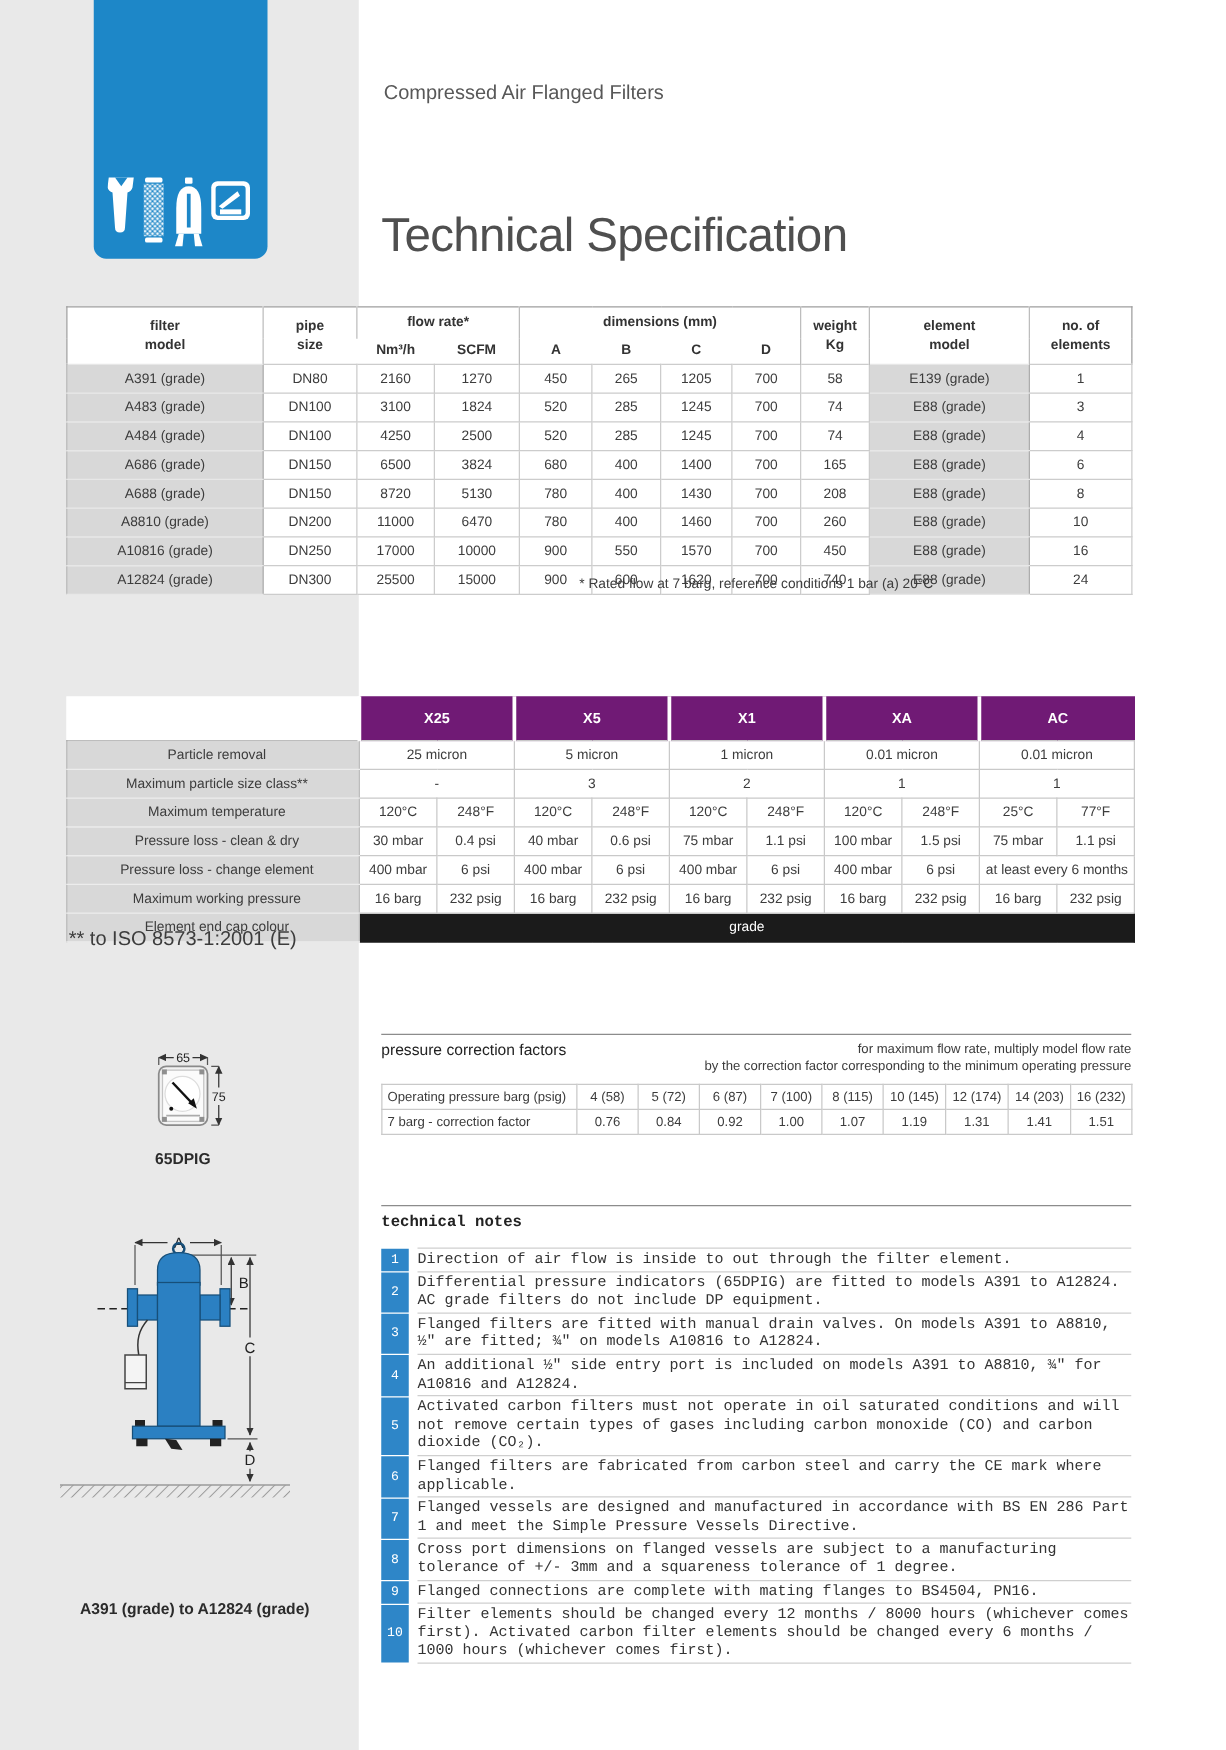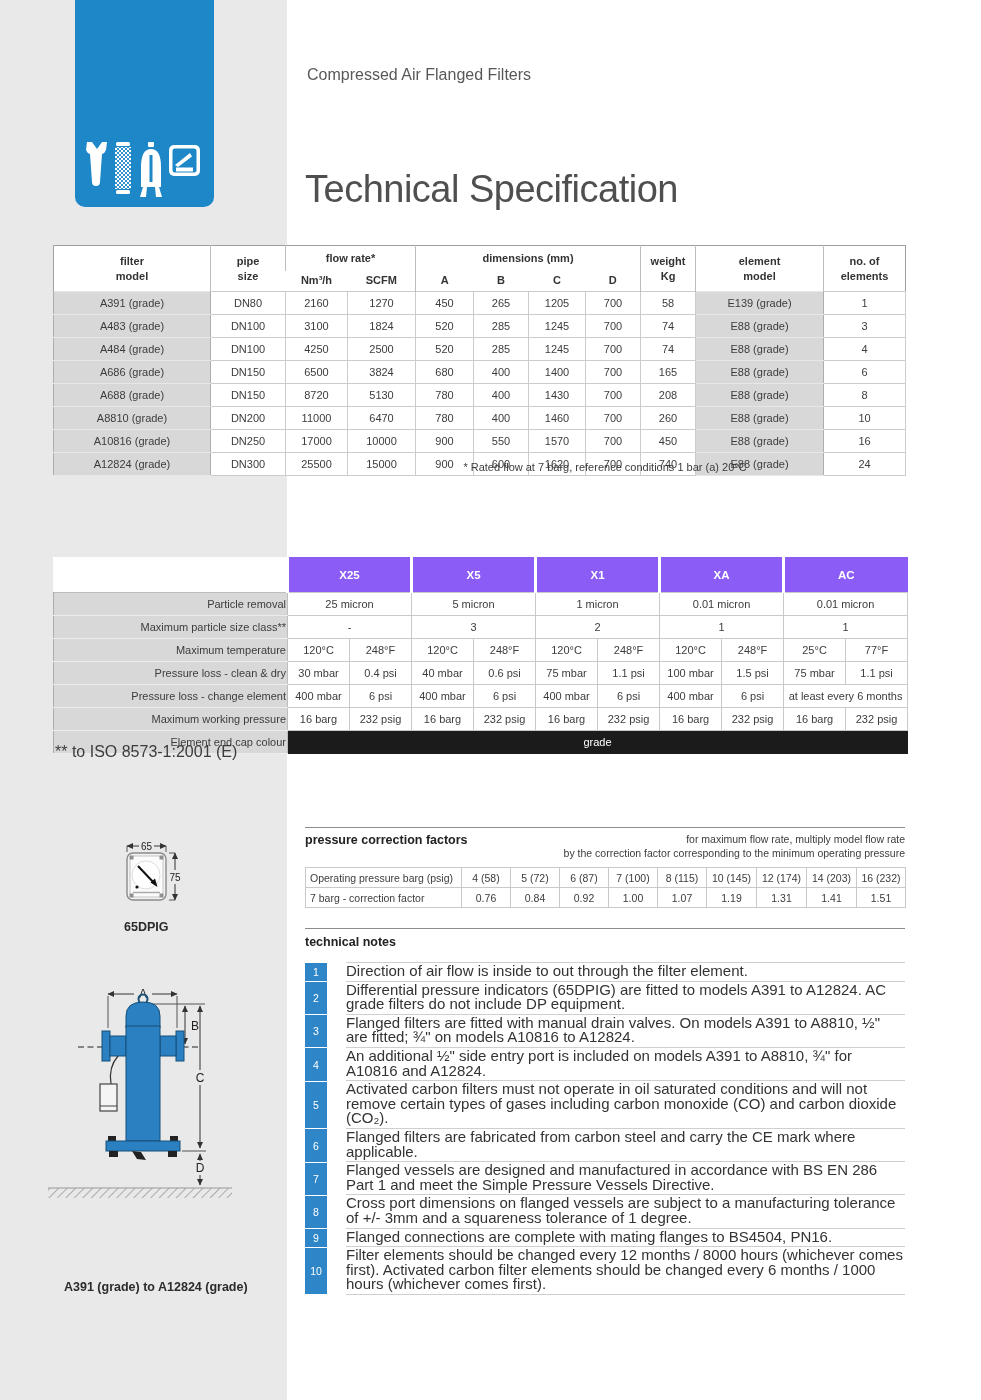--- a/index.html
+++ b/index.html
@@ -23,43 +23,43 @@
   .spec-table tr.h2 th{border:none;font-weight:bold;}
   .spec-table tr.h2 th.gA{border-left:1px solid #bdbdbd;}
   .spec-table thead{border-bottom:1px solid #a8a8a8;}
   .spec-table tbody td{height:20px;text-align:center;border:1px solid #cccccc;}
   .spec-table td.gcell{background:#d8d8d8;border-top-color:#e7e7e7;border-bottom-color:#e7e7e7;border-left-color:#adadad;border-right-color:#adadad;}
 
   .footnote{position:absolute;left:305px;top:461px;width:600px;text-align:center;font-size:11px;color:#3c3c3c;}
 
   .grade-table{position:absolute;left:53px;top:557px;width:852px;font-size:11px;color:#3c3c3c;}
   .grade-table th.spacer{background:transparent;border:none;}
-  .grade-table th.dark{background:#8b5cf6;color:#ffffff;height:33px;font-size:11.5px;font-weight:bold;border-left:3px solid #ffffff;}
+  .grade-table th.dark{background:#701a75;color:#ffffff;height:33px;font-size:11.5px;font-weight:bold;border-left:3px solid #ffffff;}
   .grade-table tbody td{height:20px;text-align:center;border:1px solid #c9c9c9;background:#fff;}
-  .grade-table td.rowlabel{background:#d8d8d8;text-align:right;padding-left:7px;
+  .grade-table td.rowlabel{background:#d8d8d8;text-align:center;padding-left:7px;
         border:1px solid #bdbdbd;border-bottom:1px solid #ececec;border-left-color:#adadad;}
   .grade-table td.dark{background:#1b1b1b;color:#fff;border:1px solid #1b1b1b;}
 
   .iso-note{position:absolute;left:55px;top:743px;font-size:16px;color:#3c3c3c;}
 
   .pcf{position:absolute;left:305px;top:827px;width:600px;border-top:1px solid #8c8c8c;padding-top:5px;}
   .pcf-head{display:flex;justify-content:space-between;align-items:flex-start;}
-  .pcf-title{font-size:12.5px;font-weight:bold;color:#222;}
+  .pcf-title{font-size:12.5px;font-weight:normal;color:#222;}
   .pcf-note{font-size:10.5px;color:#3c3c3c;text-align:right;line-height:1.3;}
   .pcf-table{width:600px;margin-top:7px;font-size:10.5px;color:#3c3c3c;}
   .pcf-table td{border:1px solid #c9c9c9;height:17px;text-align:center;}
   .pcf-table td.plabel{text-align:left;padding-left:4px;}
 
-  .notes{position:absolute;left:305px;top:928px;width:600px;border-top:1px solid #8c8c8c;padding-top:6px;}
+  .notes{position:absolute;left:305px;top:964px;width:600px;border-top:1px solid #8c8c8c;padding-top:6px;font-family:Liberation Mono, monospace;}
   .notes-title{font-size:12.5px;font-weight:bold;color:#222;}
   .note-list{margin-top:13px;}
   .note{display:flex;align-items:stretch;}
   .note-num{width:22px;background:#2e86c8;color:#fff;font-size:10.5px;display:flex;
             align-items:center;justify-content:center;margin:0.5px 0;}
-  .note-text{flex:1;margin-left:19px;border-bottom:1px solid #cfcfcf;font-size:15px;
+  .note-text{flex:1;margin-left:7px;border-bottom:1px solid #cfcfcf;font-size:12px;
              line-height:14.6px;padding:1px 0 2px 0;color:#333;}
   .note:first-child .note-text{border-top:1px solid #cfcfcf;}
 
   .gauge-svg{position:absolute;left:112px;top:838px;}
   .gauge-label{position:absolute;left:124px;top:920px;font-size:12.5px;font-weight:bold;color:#2b2b2b;}
   .vessel-svg{position:absolute;left:48px;top:986px;}
   .vessel-caption{position:absolute;left:64px;top:1280px;font-size:12.5px;font-weight:bold;color:#2b2b2b;}
   .dimtext{font-size:12px;fill:#222;font-family:"Liberation Sans",sans-serif;}
   .dimsmall{font-size:10px;fill:#222;font-family:"Liberation Sans",sans-serif;}
 </style>

